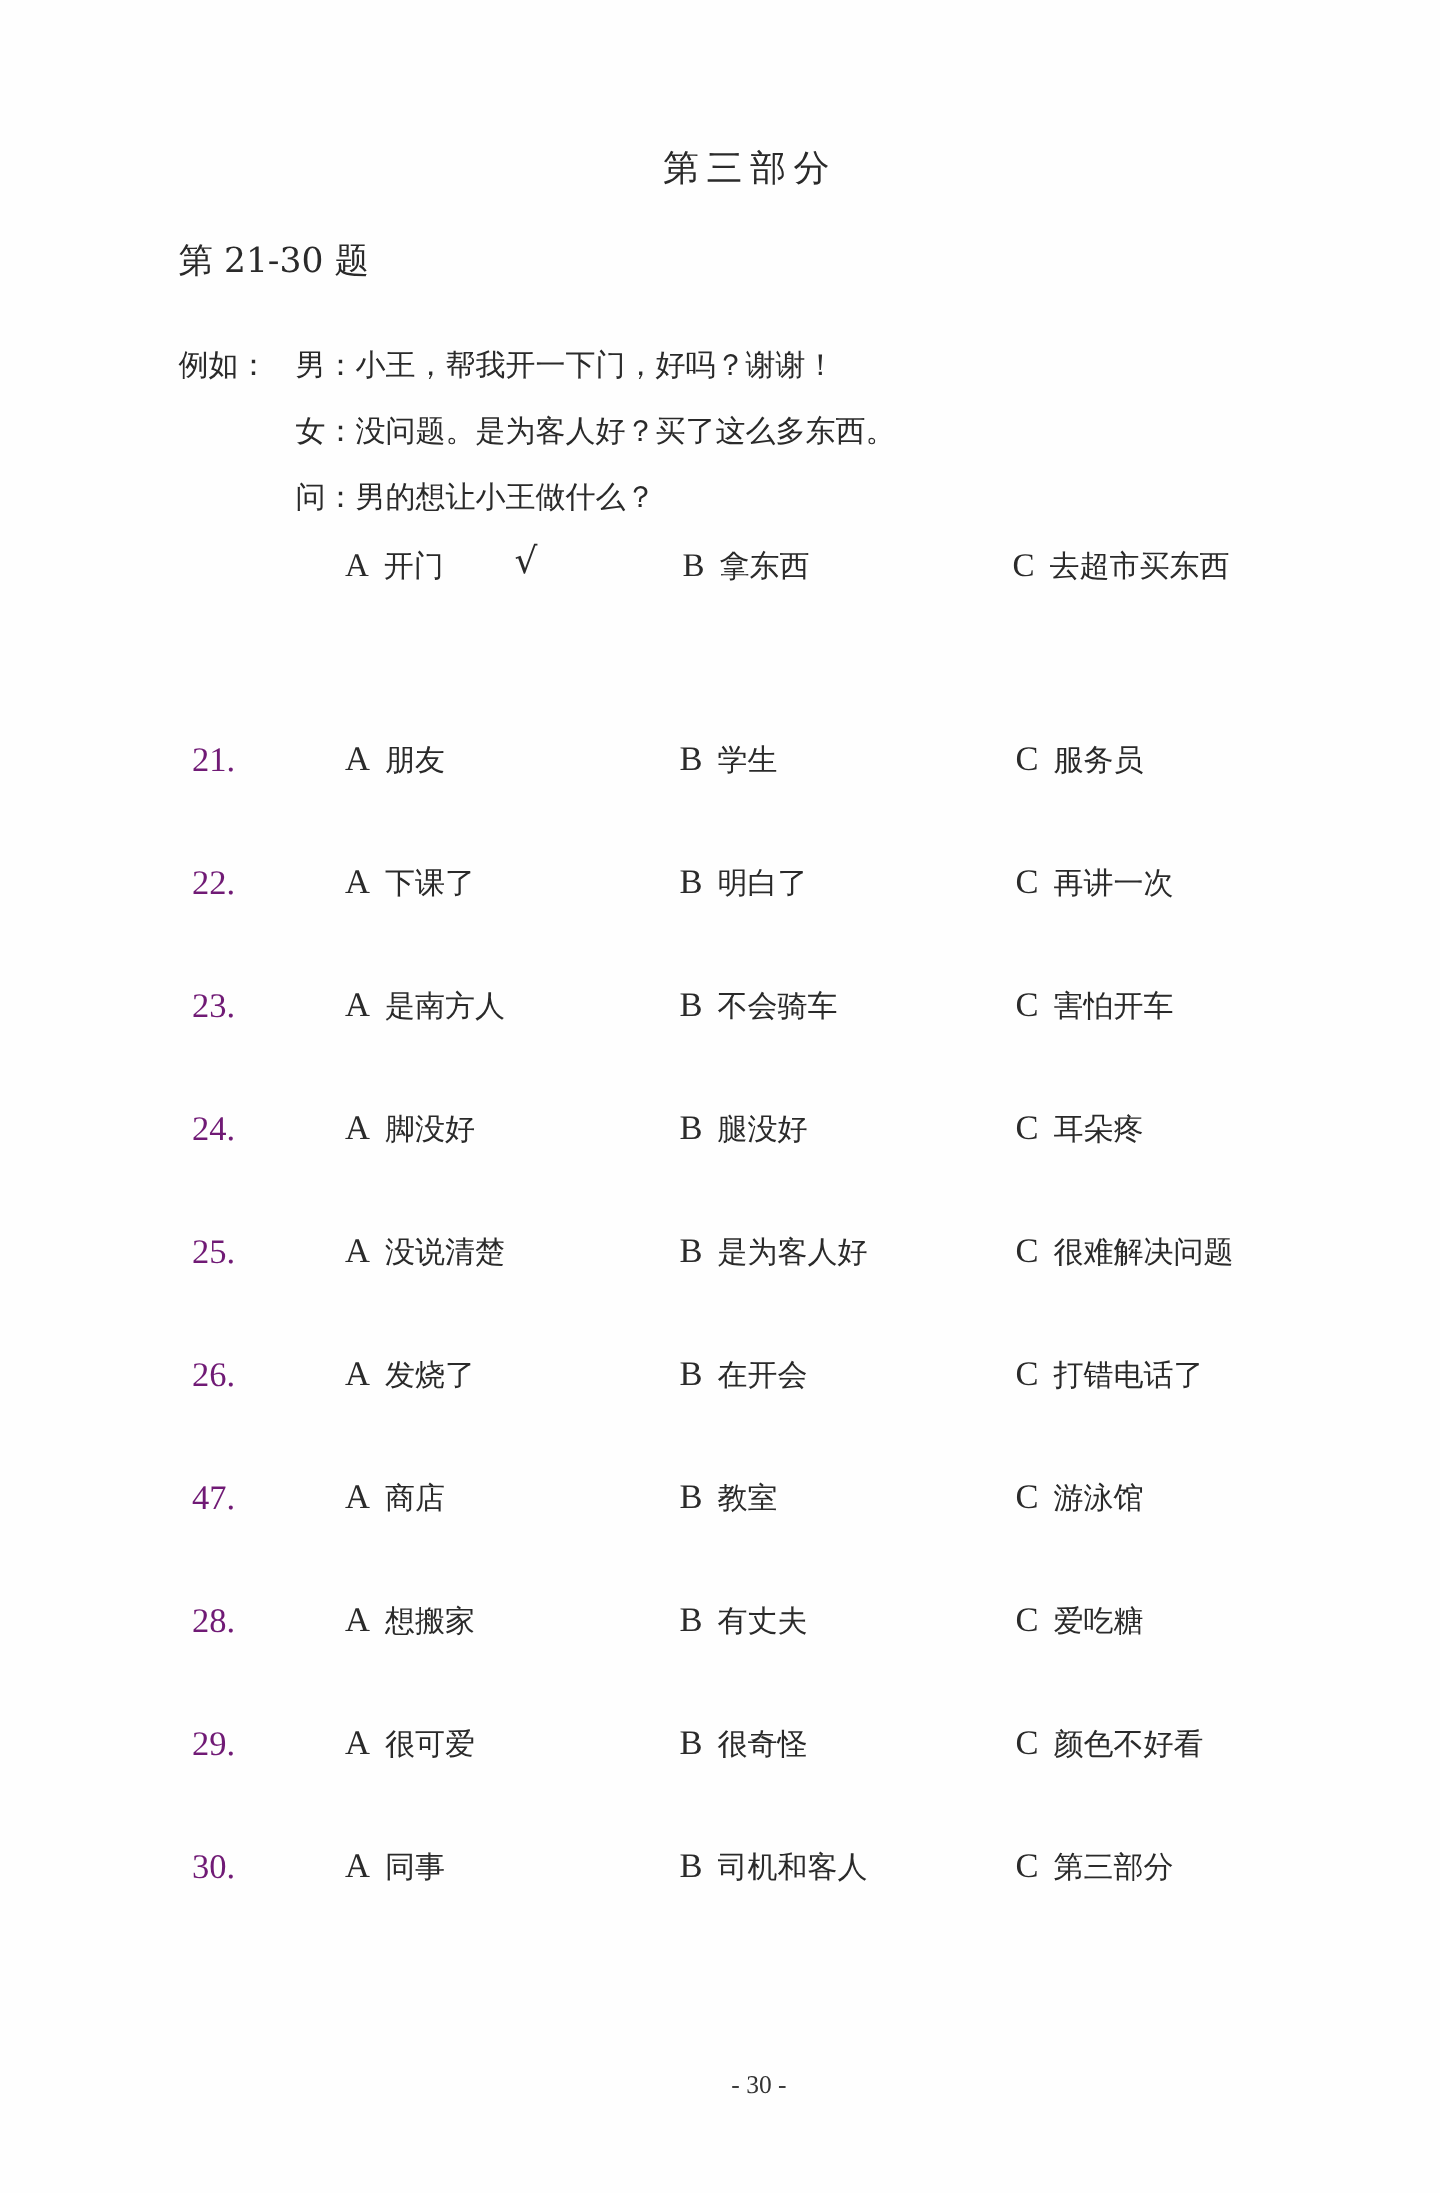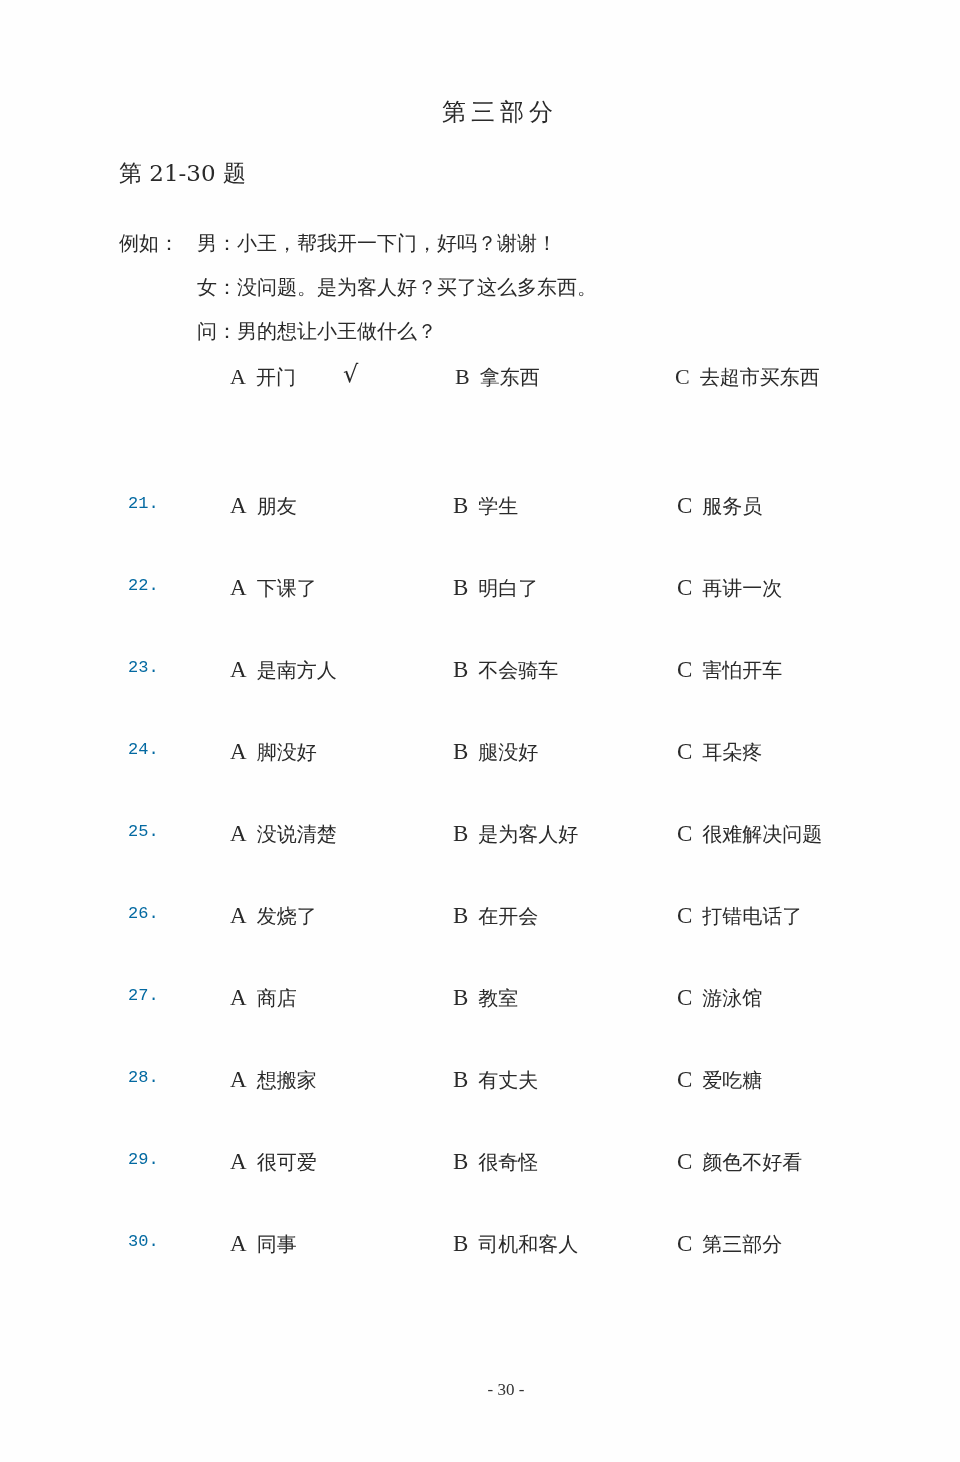--- a/index.html
+++ b/index.html
@@ -75,23 +75,23 @@
     }
     .q-row {
       position: absolute;
       left: 0;
       width: 960px;
       height: 36px;
     }
     .q-num {
       position: absolute;
       left: 128px;
-      font-family: Liberation Mono, monospace;
-      font-size: 17px;
-      color: #0369a1;
+      font-family: Liberation Serif, serif;
+      font-size: 23px;
+      color: #701a75;
       top: 4px;
     }
     .q-opt {
       position: absolute;
       top: 3px;
       white-space: nowrap;
       font-size: 20px;
       color: #2a2a2a;
     }
     .q-opt .letter {
@@ -176,21 +176,21 @@
   </div>
 
   <div class="q-row" style="top:900px;">
     <span class="q-num">26.</span>
     <span class="q-opt a"><span class="letter">A</span><span>发烧了</span></span>
     <span class="q-opt b"><span class="letter">B</span><span>在开会</span></span>
     <span class="q-opt c"><span class="letter">C</span><span>打错电话了</span></span>
   </div>
 
   <div class="q-row" style="top:982px;">
-    <span class="q-num">27.</span>
+    <span class="q-num">47.</span>
     <span class="q-opt a"><span class="letter">A</span><span>商店</span></span>
     <span class="q-opt b"><span class="letter">B</span><span>教室</span></span>
     <span class="q-opt c"><span class="letter">C</span><span>游泳馆</span></span>
   </div>
 
   <div class="q-row" style="top:1064px;">
     <span class="q-num">28.</span>
     <span class="q-opt a"><span class="letter">A</span><span>想搬家</span></span>
     <span class="q-opt b"><span class="letter">B</span><span>有丈夫</span></span>
     <span class="q-opt c"><span class="letter">C</span><span>爱吃糖</span></span>

